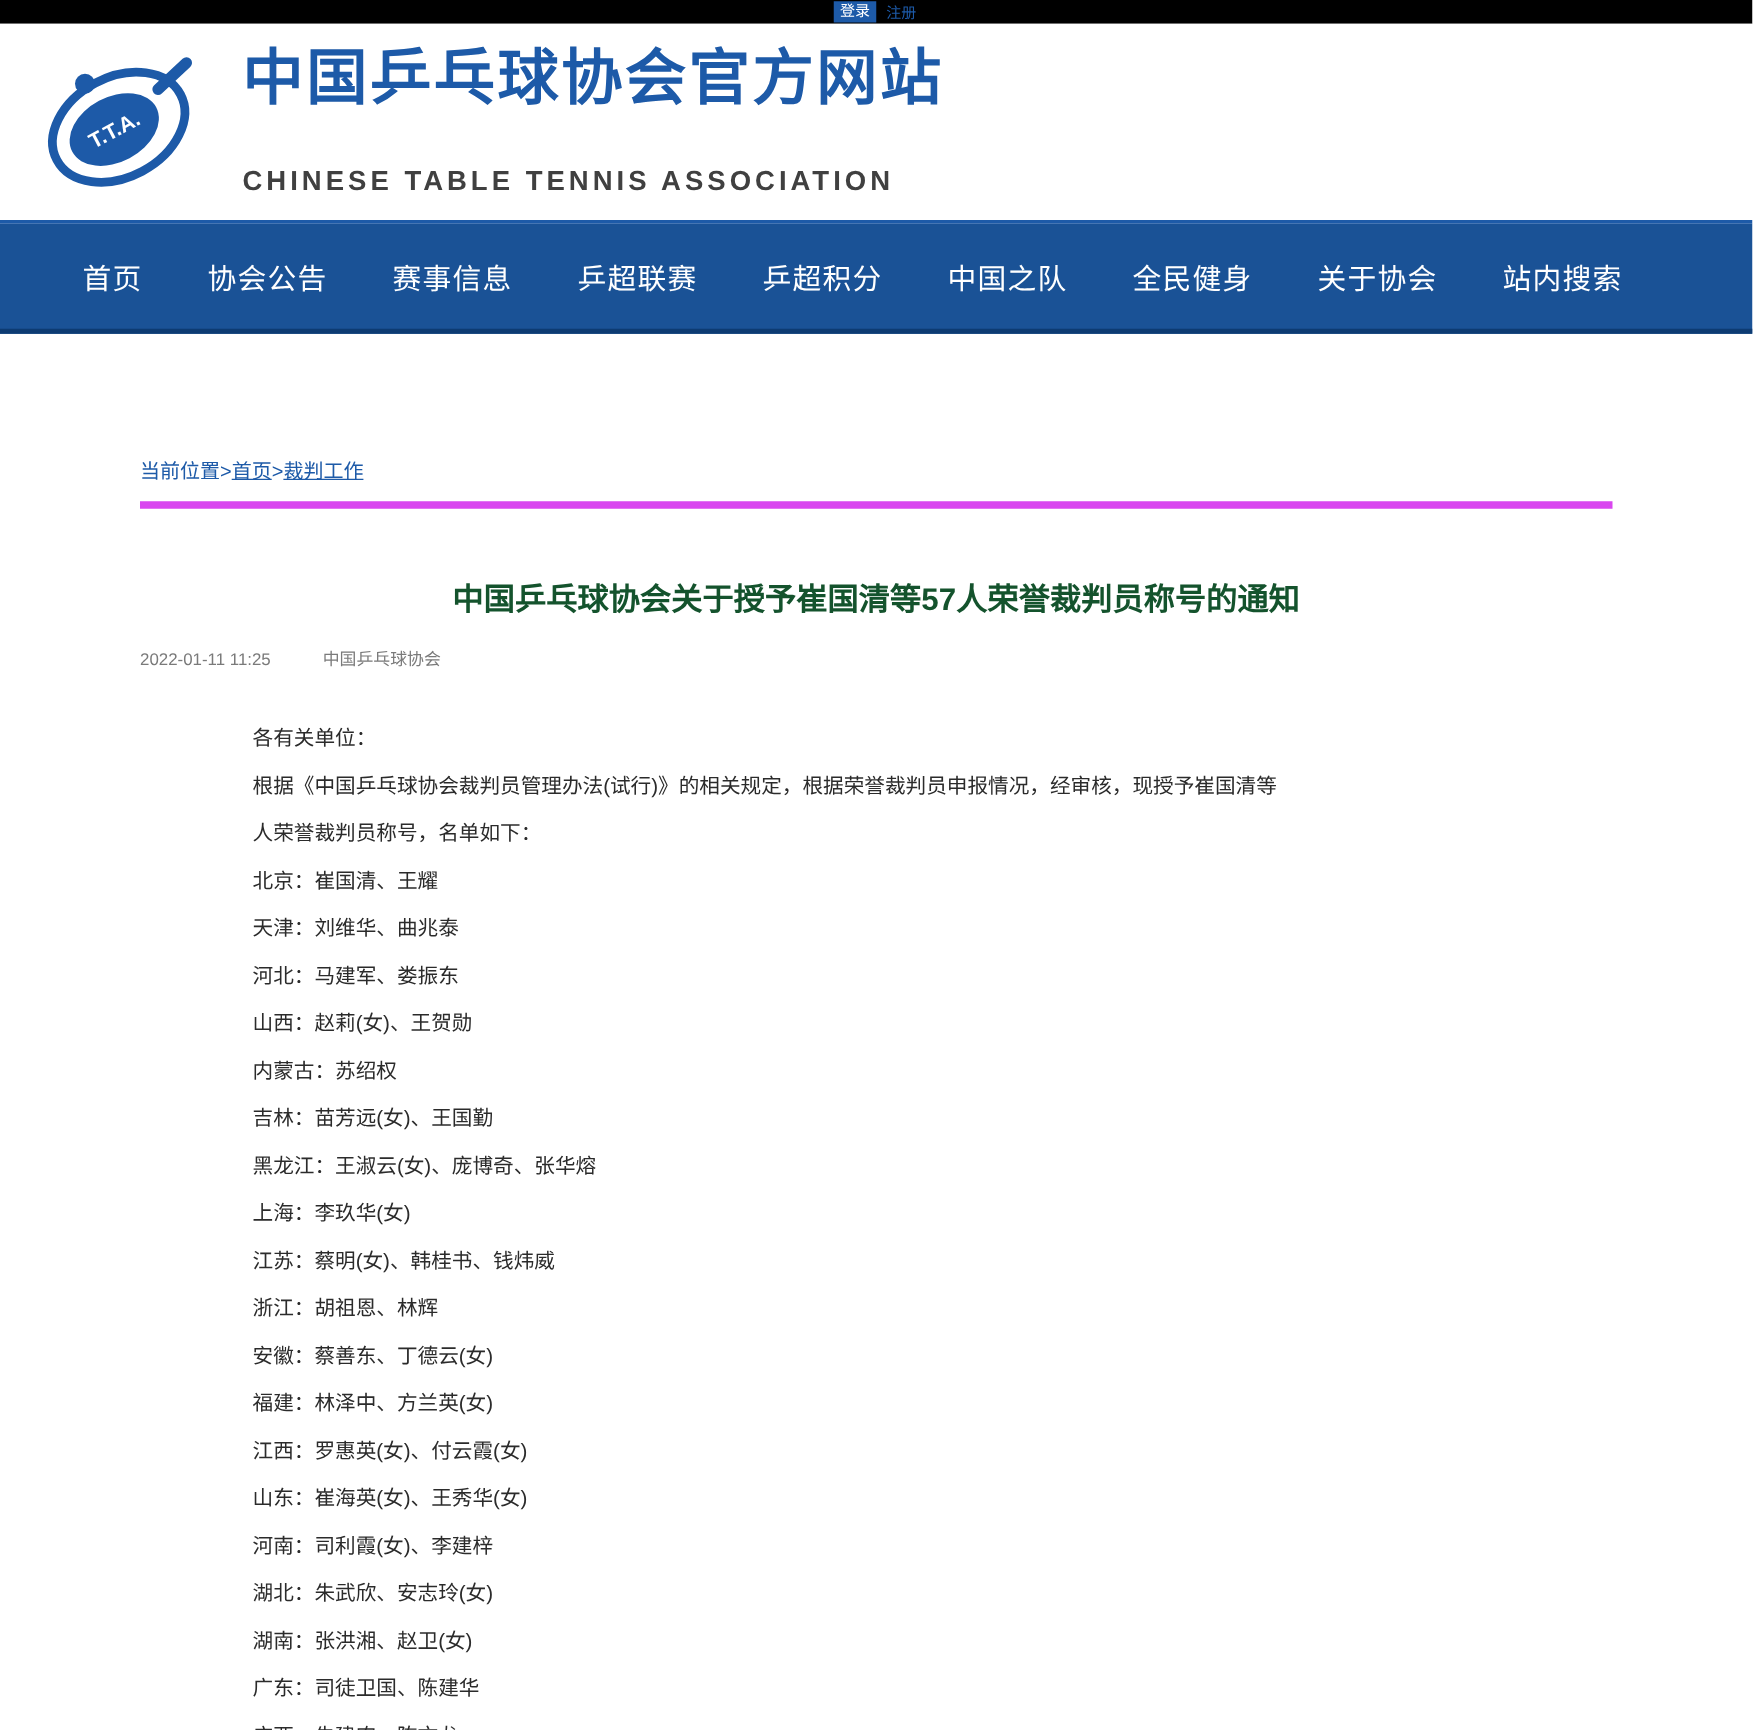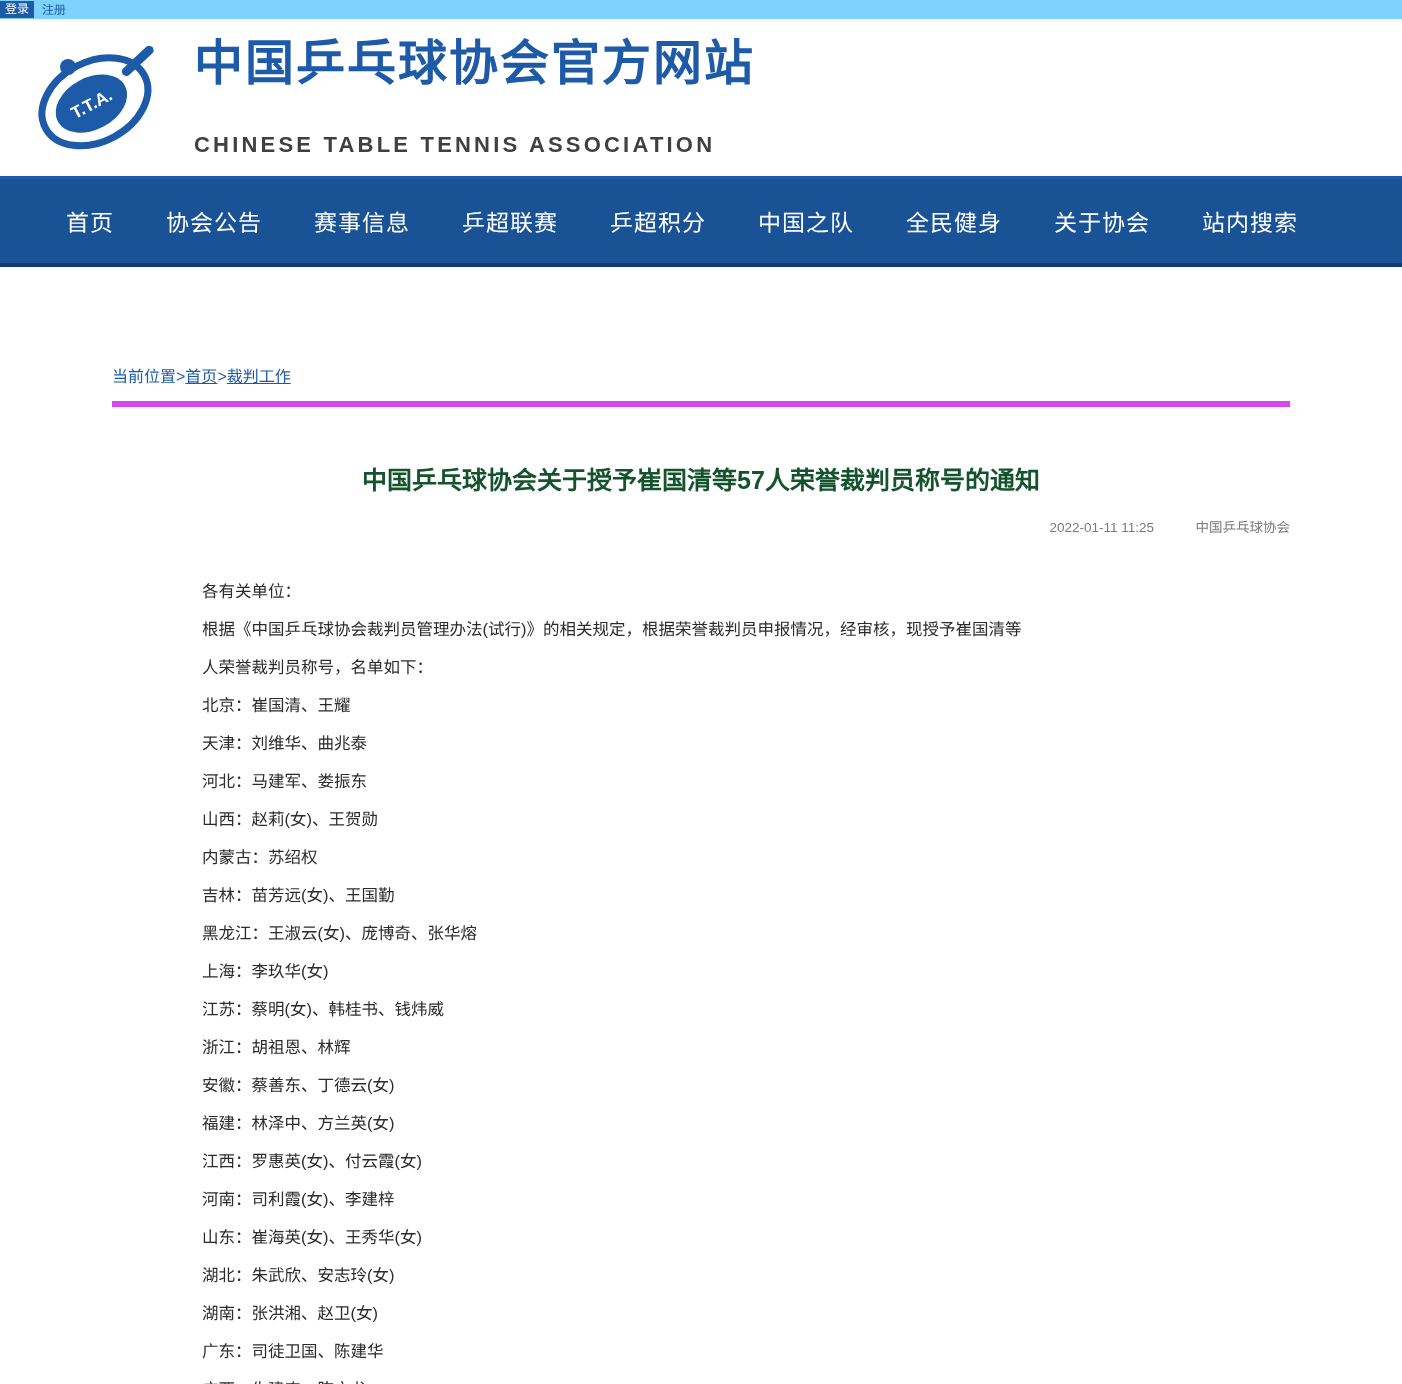--- a/index.html
+++ b/index.html
@@ -13,24 +13,24 @@
     width: 1402px;
     min-height: 1384px;
     margin: 0 auto;
     background: #ffffff;
     box-sizing: border-box;
   }
 
   
   .topbar {
     height: 19px;
-    background: #7dd3fc;
-    display: flex;
-    align-items: center;
-    justify-content: flex-start;
+    background: #000000;
+    display: flex;
+    align-items: center;
+    justify-content: center;
     padding-right: 0;
     box-sizing: border-box;
   }
   .topbar-links {
     display: flex;
     align-items: center;
     gap: 6px;
     font-size: 12px;
   }
   .topbar-link {
@@ -129,21 +129,21 @@
 
   .article-title {
     text-align: center;
     font-size: 25px;
     font-weight: bold;
     color: #14532d;
     margin: 56px 0 0 0;
     line-height: 1.4;
   }
   .article-meta {
-    text-align: right;
+    text-align: left;
     margin-top: 18px;
     font-size: 13.5px;
     color: #7a7a7a;
   }
   .article-meta .gap { display: inline-block; width: 34px; }
 
   .article-body {
     margin: 36px 0 0 0;
     padding: 0 0 0 90px;
     font-size: 16.5px;
@@ -221,22 +221,22 @@
       <p>山西：赵莉(女)、王贺勋</p>
       <p>内蒙古：苏绍权</p>
       <p>吉林：苗芳远(女)、王国勤</p>
       <p>黑龙江：王淑云(女)、庞博奇、张华熔</p>
       <p>上海：李玖华(女)</p>
       <p>江苏：蔡明(女)、韩桂书、钱炜威</p>
       <p>浙江：胡祖恩、林辉</p>
       <p>安徽：蔡善东、丁德云(女)</p>
       <p>福建：林泽中、方兰英(女)</p>
       <p>江西：罗惠英(女)、付云霞(女)</p>
+      <p>山东：崔海英(女)、王秀华(女)</p>
       <p>河南：司利霞(女)、李建梓</p>
-      <p>山东：崔海英(女)、王秀华(女)</p>
       <p>湖北：朱武欣、安志玲(女)</p>
       <p>湖南：张洪湘、赵卫(女)</p>
       <p>广东：司徒卫国、陈建华</p>
       <p>广西：朱建农、陈文龙</p>
     </div>
 
   </div>
 </div>
 
 </body></html>

